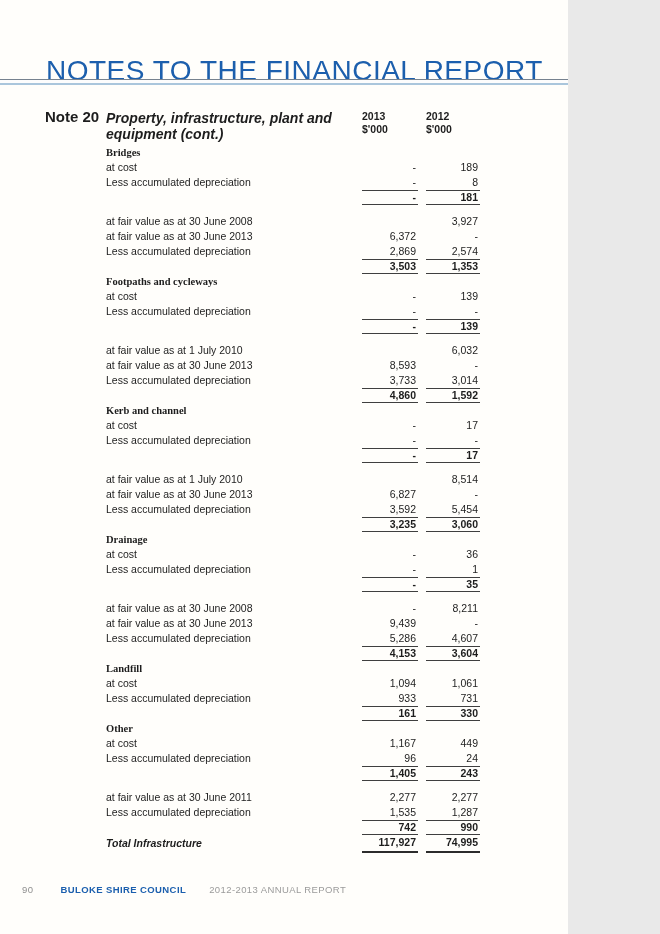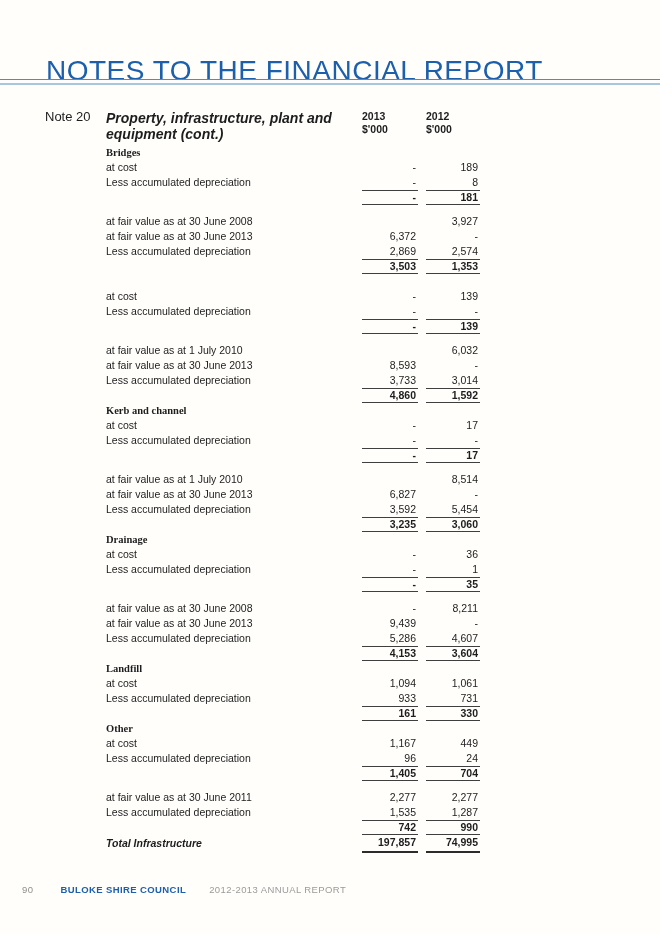--- a/index.html
+++ b/index.html
@@ -1,18 +1,18 @@
 <!DOCTYPE html>
 <html><head>
 <meta charset="utf-8">
 <style>
   html,body{margin:0;padding:0;}
   body{width:660px;height:934px;background:#e9e9e9;}
   .page{
-    position:relative;width:660px;height:934px;background:#fffefb;
+    position:relative;width:568px;height:934px;background:#fffefb;
     font-family:"Liberation Sans","DejaVu Sans",sans-serif;color:#1d1d1d;
     overflow:hidden;
   }
   
   .title{
     position:absolute;left:46px;top:36px;
     font-size:28px;font-weight:400;letter-spacing:.5px;
     color:#1c5fad;white-space:nowrap;
   }
   .subtitle{
@@ -22,21 +22,21 @@
   .header-divider{
     position:absolute;left:0;top:79px;width:660px;height:3px;
     border-top:1px solid #76828f;border-bottom:2px solid #aac6dc;background:#fdfdfd;
   }
   
   .fin-table{position:absolute;left:45px;top:110px;width:435px;}
   .thead{
     display:grid;grid-template-columns:61px 256px 56px 8px 54px;
     align-items:start;margin-bottom:3px;
   }
-  .note-label{grid-column:1;font-size:13px;font-weight:normal;line-height:13px;}
+  .note-label{grid-column:1;font-size:15px;font-weight:bold;line-height:13px;}
   .table-title{grid-column:2;font-size:14px;font-weight:bold;font-style:italic;line-height:16px;padding-right:8px;}
   .col-head{font-size:10.5px;font-weight:bold;line-height:13px;padding-right:2px;}
   .col-head.c1{grid-column:3;}
   .col-head.c2{grid-column:5;}
   .row{
     display:grid;grid-template-columns:61px 256px 56px 8px 54px;
     height:15px;line-height:15px;font-size:10.5px;
   }
   .row .lbl{grid-column:2;white-space:nowrap;}
   .row .v1{grid-column:3;}
@@ -117,20 +117,21 @@
           <div class="lbl">Less accumulated depreciation</div>
           <div class="val v1">2,869</div>
           <div class="val v2">2,574</div>
         </div>
         <div class="row subtotal">
           <div class="lbl"></div>
           <div class="val v1">3,503</div>
           <div class="val v2">1,353</div>
         </div>
         <div class="row section">
+          <div class="lbl">Footpaths and cycleways</div>
           <div class="val v1"></div>
           <div class="val v2"></div>
         </div>
         <div class="row item">
           <div class="lbl">at cost</div>
           <div class="val v1">-</div>
           <div class="val v2">139</div>
         </div>
         <div class="row item">
           <div class="lbl">Less accumulated depreciation</div>
@@ -276,41 +277,41 @@
           <div class="val v2">449</div>
         </div>
         <div class="row item">
           <div class="lbl">Less accumulated depreciation</div>
           <div class="val v1">96</div>
           <div class="val v2">24</div>
         </div>
         <div class="row subtotal">
           <div class="lbl"></div>
           <div class="val v1">1,405</div>
-          <div class="val v2">704</div>
+          <div class="val v2">243</div>
         </div>
         <div class="row spacer"></div>
         <div class="row item">
           <div class="lbl">at fair value as at 30 June 2011</div>
           <div class="val v1">2,277</div>
           <div class="val v2">2,277</div>
         </div>
         <div class="row item">
           <div class="lbl">Less accumulated depreciation</div>
           <div class="val v1">1,535</div>
           <div class="val v2">1,287</div>
         </div>
         <div class="row subtotal">
           <div class="lbl"></div>
           <div class="val v1">742</div>
           <div class="val v2">990</div>
         </div>
         <div class="row total">
           <div class="lbl">Total Infrastructure</div>
-          <div class="val v1">197,857</div>
+          <div class="val v1">117,927</div>
           <div class="val v2">74,995</div>
         </div>
       </div>
   </div>
 
   <div class="footer">
     <span class="pagenum">90</span>
     <span class="council">BULOKE SHIRE COUNCIL</span>
     <span class="report">2012-2013 ANNUAL REPORT</span>
   </div>

